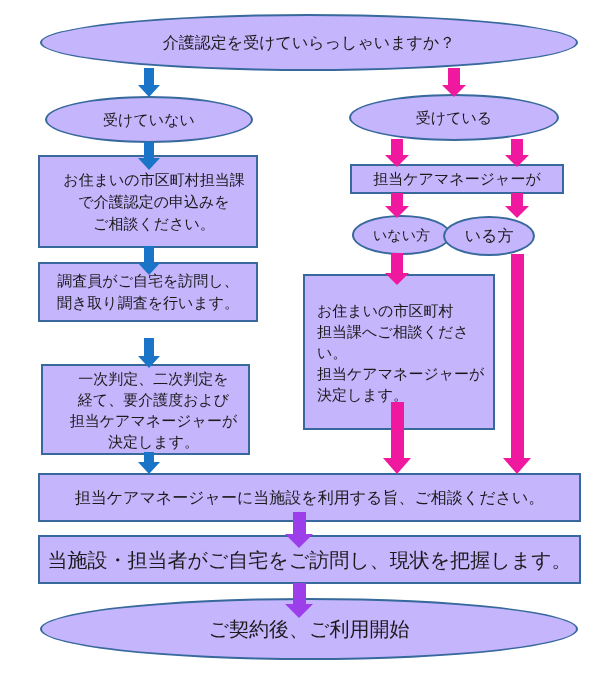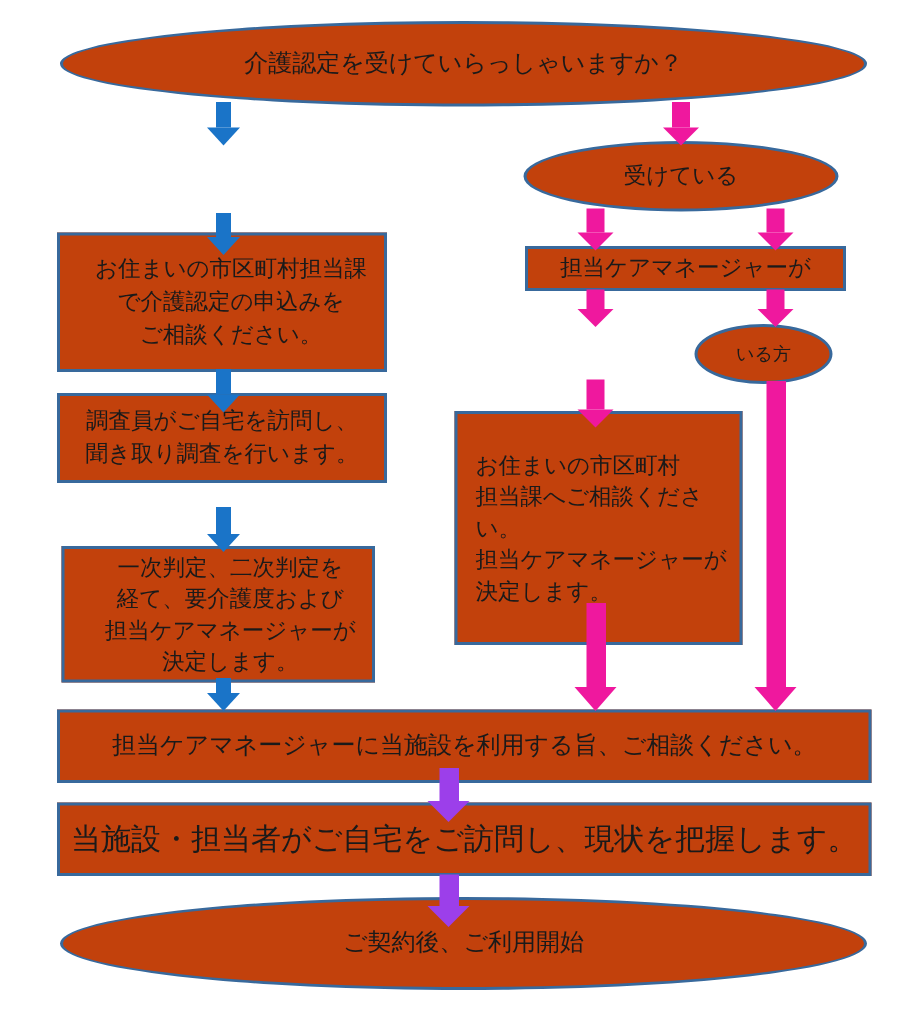--- a/index.html
+++ b/index.html
@@ -12,21 +12,21 @@
   }
   html,body{margin:0;padding:0;background:#fff;}
   body{font-family:"Liberation Sans","DejaVu Sans",sans-serif;}
   #stage{
     position:relative;width:609px;height:687px;background:var(--bg);
     overflow:hidden;color:var(--text-c);
   }
   .node{
     position:absolute;box-sizing:border-box;
     display:flex;align-items:center;justify-content:center;
-    text-align:center;border:2px solid var(--border-c);background:#c2410c;
+    text-align:center;border:2px solid var(--border-c);background:#c4b5fd;
     white-space:pre-line;z-index:1;line-height:22px;font-size:15px;
   }
   .ellipse{border-radius:50%;}
   .arrow{
     position:absolute;display:flex;flex-direction:column;align-items:center;
     z-index:2;width:var(--hw);
   }
   .arrow::before{content:"";flex:1;width:var(--sw);background:var(--ac);}
   .arrow::after{
     content:"";width:0;height:0;
@@ -42,20 +42,21 @@
 </head>
 <body>
 
 <div id="stage">
 
   <div class="node ellipse" style="left:40px;top:14px;width:538px;height:57px;font-size:16px;">介護認定を受けていらっしゃいますか？</div>
 
   <div class="arrow blue" style="left:138px;top:68px;height:29px;"></div>
   <div class="arrow mag" style="left:442px;top:68px;height:29px;"></div>
 
+  <div class="node ellipse" style="left:45px;top:96px;width:208px;height:47px;">受けていない</div>
   <div class="node ellipse" style="left:349px;top:94px;width:210px;height:47px;">受けている</div>
 
   <div class="arrow blue" style="left:138px;top:142px;height:28px;"></div>
   <div class="node" style="left:38px;top:155px;width:220px;height:93px;padding-left:12px;">お住まいの市区町村担当課
 で介護認定の申込みを
 ご相談ください。</div>
 
   <div class="arrow blue" style="left:138px;top:246px;height:29px;"></div>
   <div class="node" style="left:38px;top:262px;width:220px;height:60px;">調査員がご自宅を訪問し、
 聞き取り調査を行います。</div>
@@ -69,35 +70,36 @@
   <div class="arrow blue" style="left:138px;top:452px;height:22px;"></div>
 
   <div class="arrow mag" style="left:385px;top:139px;height:28px;"></div>
   <div class="arrow mag" style="left:505px;top:139px;height:28px;"></div>
 
   <div class="node" style="left:350px;top:164px;width:214px;height:30px;">担当ケアマネージャーが</div>
 
   <div class="arrow mag" style="left:385px;top:193px;height:25px;"></div>
   <div class="arrow mag" style="left:505px;top:193px;height:25px;"></div>
 
-  <div class="node ellipse" style="left:463px;top:216px;width:92px;height:40px;font-size:12px;">いる方</div>
+  <div class="node ellipse" style="left:352px;top:215px;width:99px;height:40px;font-size:14px;">いない方</div>
+  <div class="node ellipse" style="left:443px;top:216px;width:92px;height:40px;font-size:16px;">いる方</div>
 
   <div class="arrow mag" style="left:385px;top:253px;height:32px;"></div>
 
   <div class="node" style="left:303px;top:274px;width:192px;height:156px;justify-content:flex-start;text-align:left;padding-left:12px;line-height:21px;">お住まいの市区町村
 担当課へご相談ください。
 担当ケアマネージャーが
 決定します。</div>
 
   <div class="arrow mag-long" style="left:383px;top:402px;height:72px;"></div>
   <div class="arrow mag-long" style="left:503px;top:254px;height:220px;"></div>
 
   <div class="node" style="left:38px;top:473px;width:543px;height:49px;font-size:16px;text-align:right;">担当ケアマネージャーに当施設を利用する旨、ご相談ください。</div>
 
   <div class="arrow purple" style="left:285px;top:512px;height:36px;"></div>
 
   <div class="node" style="left:38px;top:535px;width:543px;height:49px;font-size:20px;">当施設・担当者がご自宅をご訪問し、現状を把握します。</div>
 
   <div class="arrow purple" style="left:285px;top:583px;height:35px;"></div>
 
-  <div class="node ellipse" style="left:40px;top:598px;width:538px;height:62px;font-size:16px;">ご契約後、ご利用開始</div>
+  <div class="node ellipse" style="left:40px;top:598px;width:538px;height:62px;font-size:20px;">ご契約後、ご利用開始</div>
 
 </div>
 
 </body></html>

